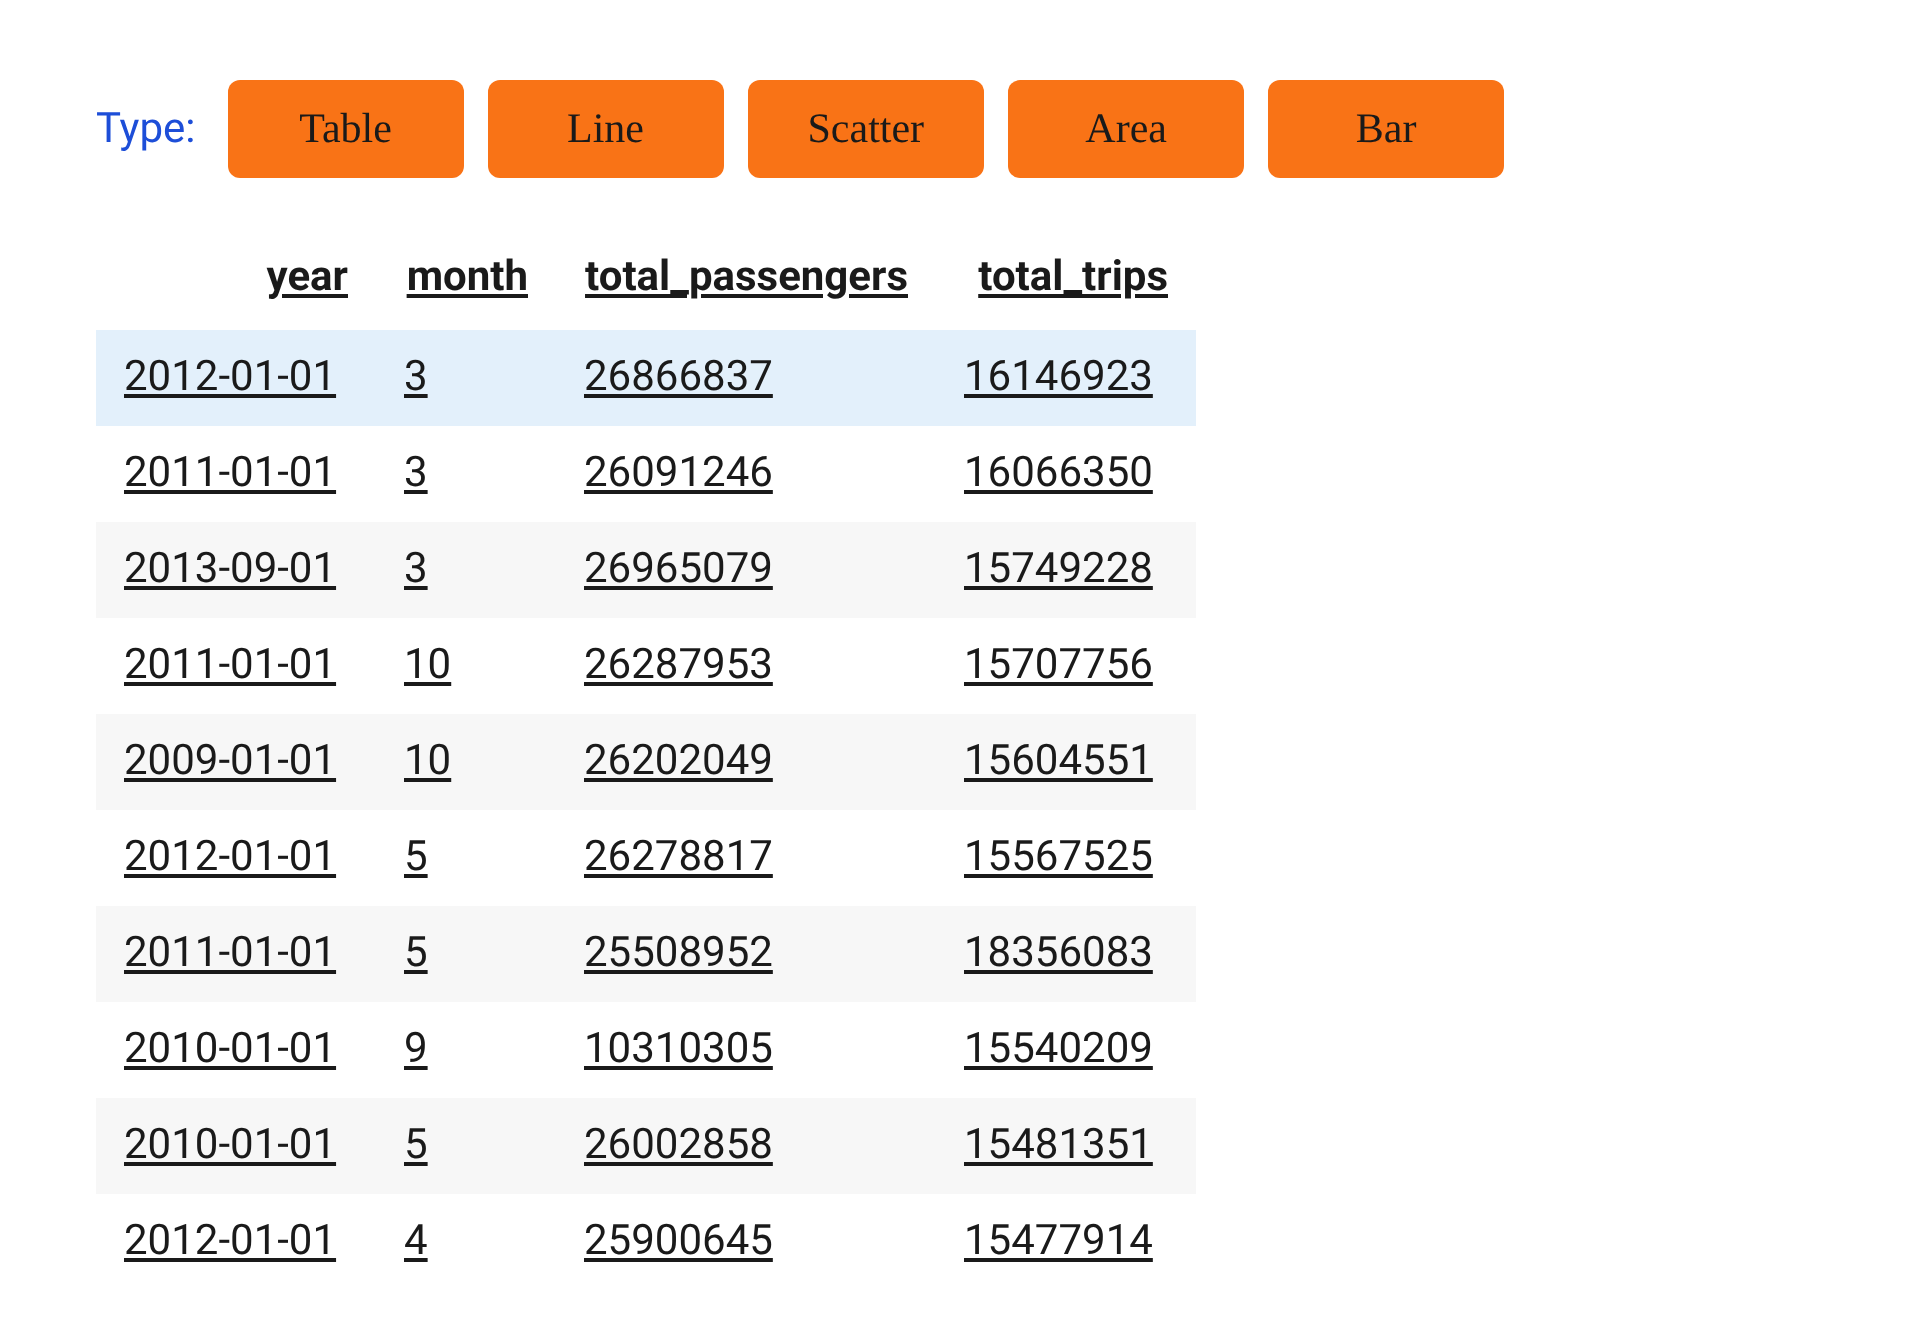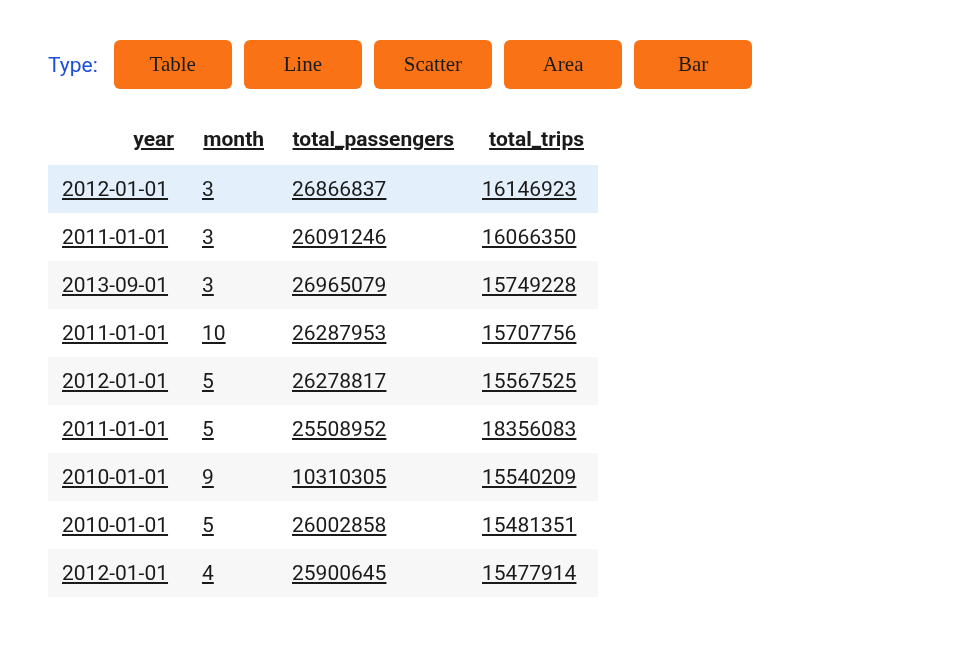--- a/index.html
+++ b/index.html
@@ -104,20 +104,26 @@
       <td>26965079</td>
       <td>15749228</td>
     </tr>
     <tr>
       <td>2011-01-01</td>
       <td>10</td>
       <td>26287953</td>
       <td>15707756</td>
     </tr>
     <tr>
+      <td>2009-01-01</td>
+      <td>10</td>
+      <td>26202049</td>
+      <td>15604551</td>
+    </tr>
+    <tr>
       <td>2012-01-01</td>
       <td>5</td>
       <td>26278817</td>
       <td>15567525</td>
     </tr>
     <tr>
       <td>2011-01-01</td>
       <td>5</td>
       <td>25508952</td>
       <td>18356083</td>

